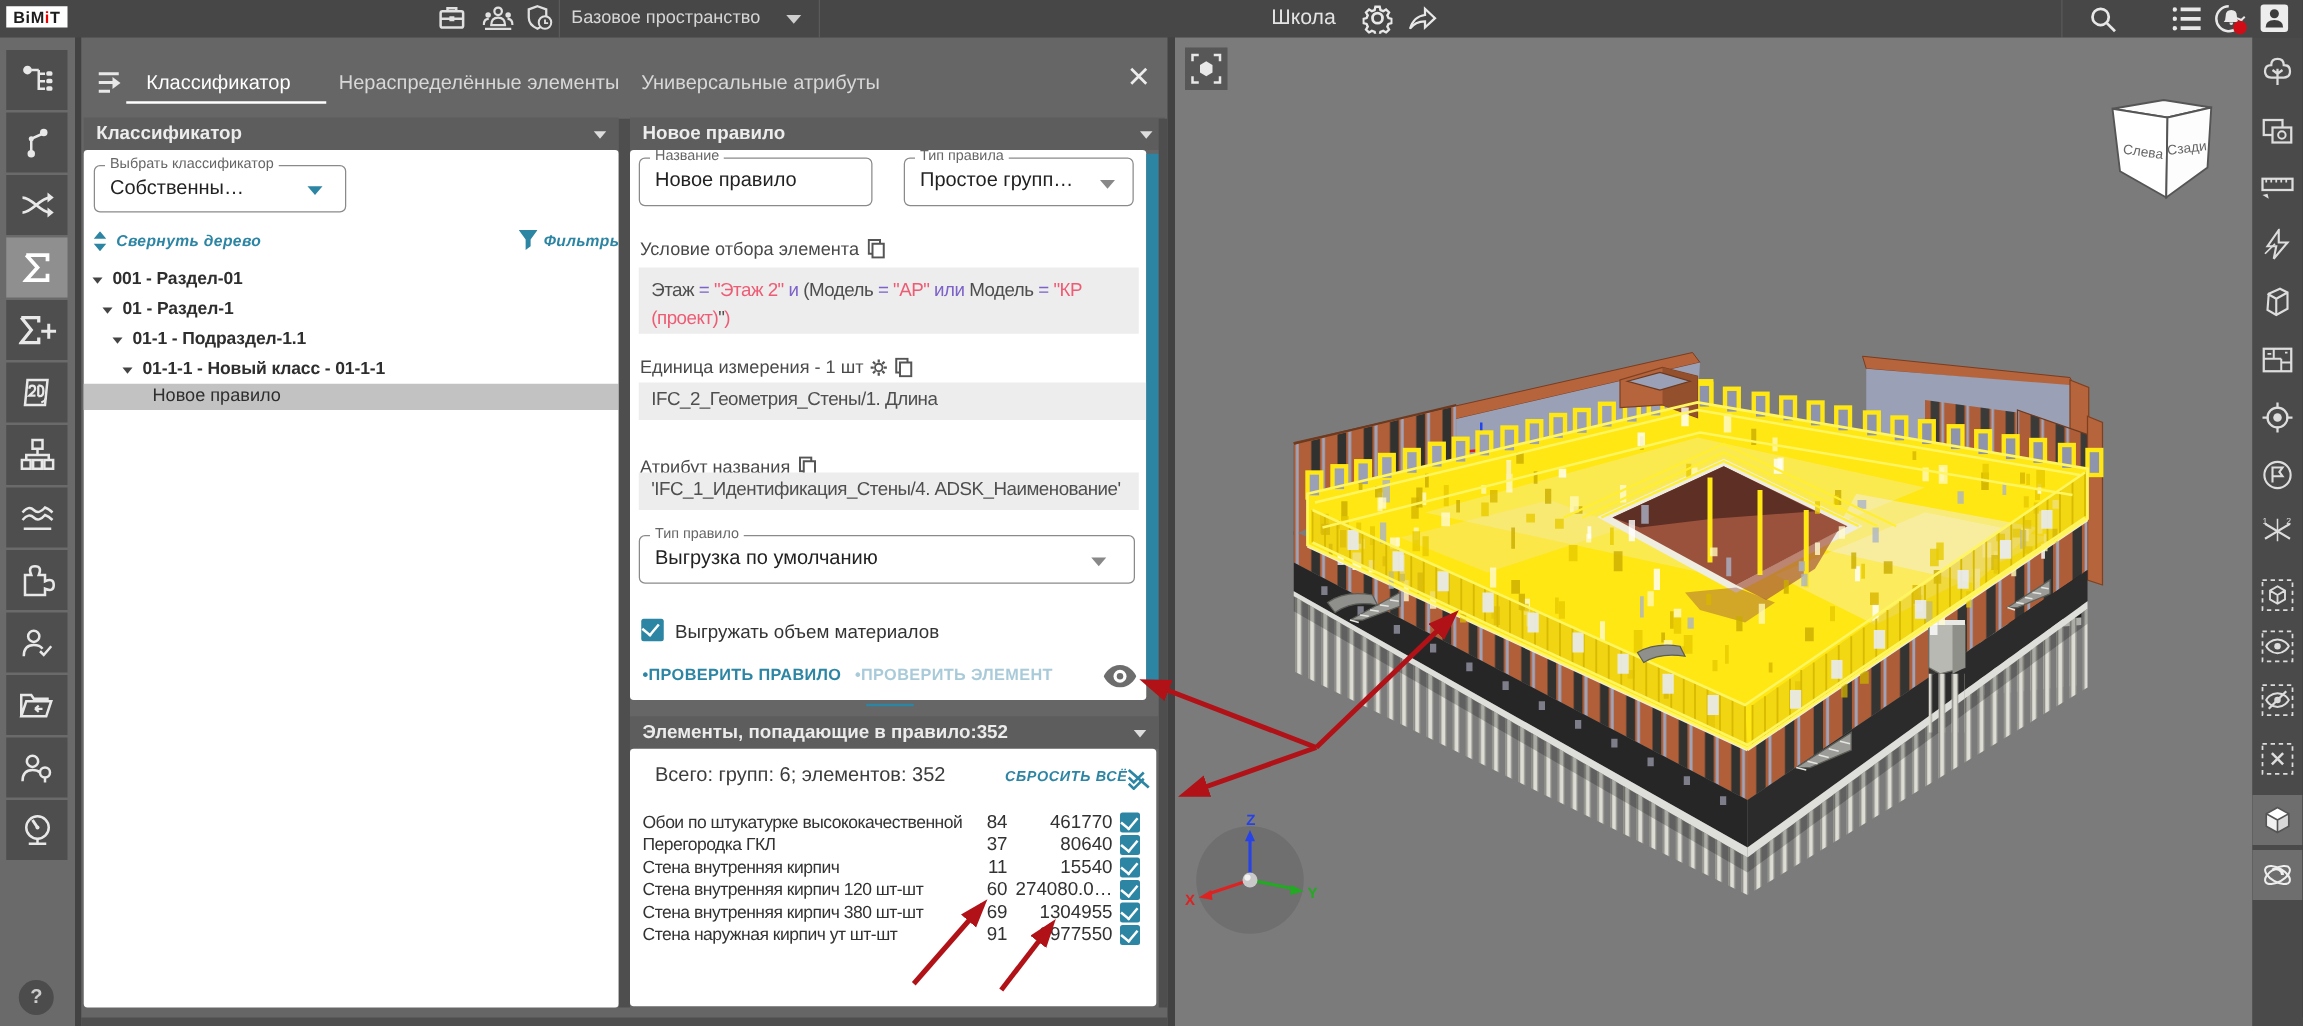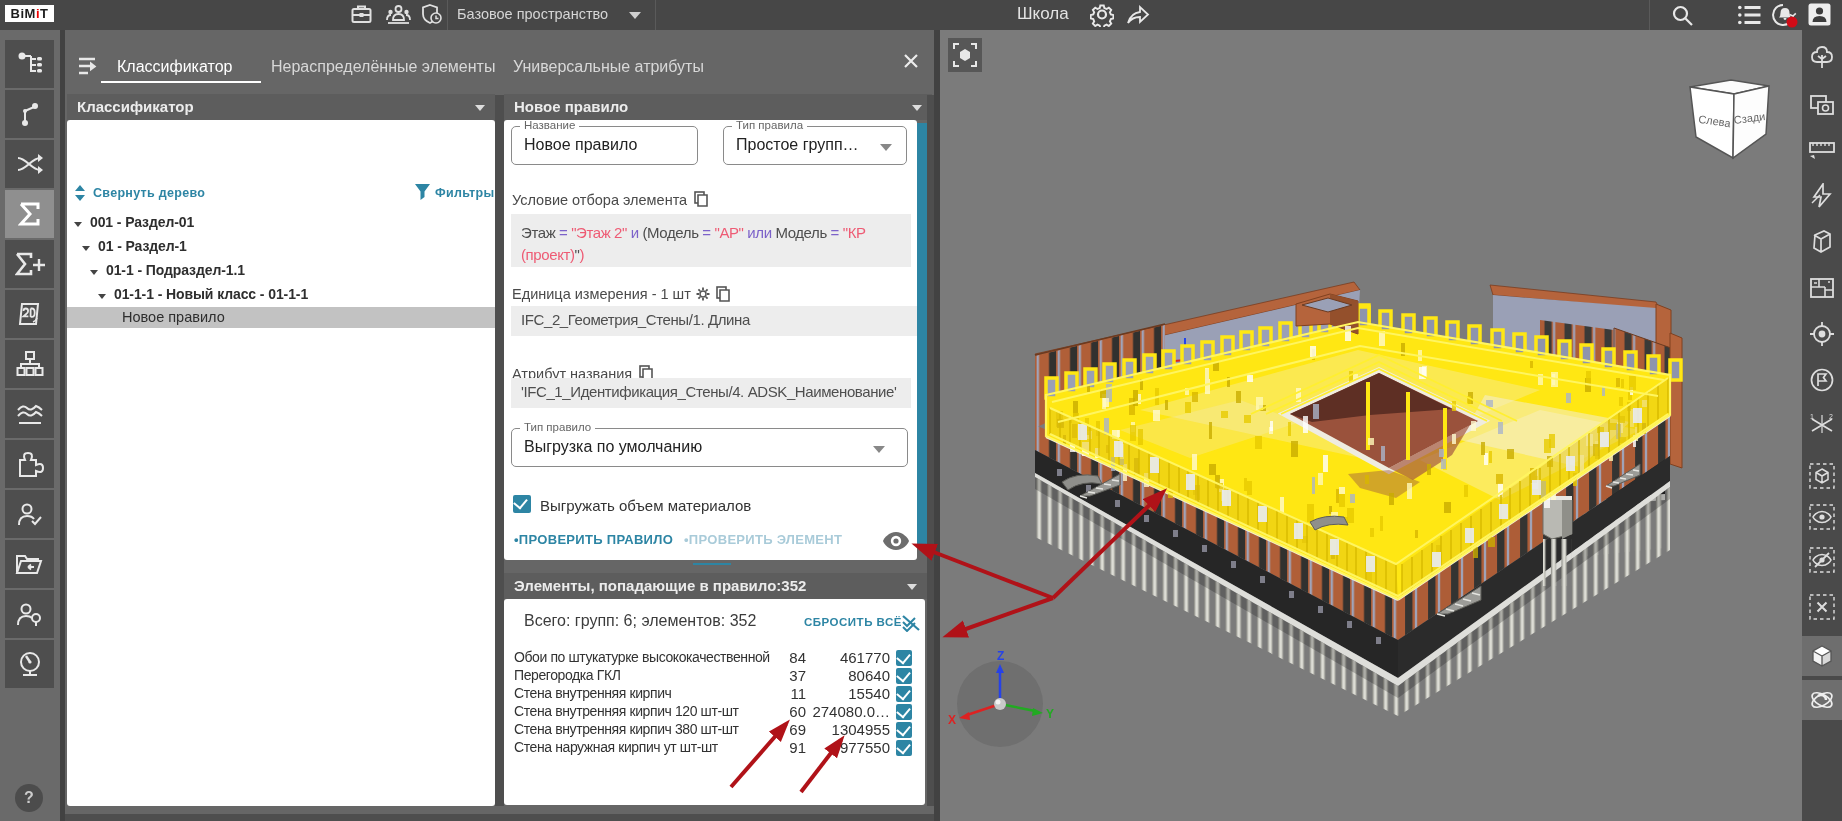--- a/index.html
+++ b/index.html
@@ -38,21 +38,21 @@
     border-left:5px solid transparent; border-right:5px solid transparent; border-top:6px solid #ddd; }
   .white { position:absolute; background:#fff; border-radius:3px; }
   
   .fieldset { position:absolute; border:1px solid #8a8a8a; border-radius:5px; }
   .fieldset .legend { position:absolute; top:-8px; left:8px; background:#fff; padding:0 4px;
     font-size:11.5px; color:#666; white-space:nowrap; }
   .fieldset .val { position:absolute; left:12px; top:9px; font-size:16px; color:#222; white-space:nowrap; }
   .selarr { position:absolute; width:0; height:0; border-left:6px solid transparent;
     border-right:6px solid transparent; border-top:7px solid #888; }
   .teal { color:#2d85a4; }
-  .link { font-size:12.5px; font-weight:bold; color:#2d85a4; letter-spacing:0.3px; }
+  .link { font-size:12.5px; font-weight:bold; color:#2d85a4; letter-spacing:0.3px;font-style:italic; }
   .treerow { position:absolute; font-size:14px; font-weight:bold; color:#2e2e2e; white-space:nowrap; letter-spacing:-0.1px; }
   .caret { position:absolute; width:0; height:0; border-left:4.5px solid transparent;
     border-right:4.5px solid transparent; border-top:5.5px solid #444; }
   
   .lbl { position:absolute; font-size:14.5px; color:#4a4a4a; white-space:nowrap; }
   .gbox { position:absolute; left:511px; width:396px; background:#ededed; font-size:15px; color:#4e4e4e; white-space:nowrap; letter-spacing:-0.4px; overflow:hidden; }
   .btn { position:absolute; font-size:13px; font-weight:bold; letter-spacing:0.3px; }
   
   .lrow { position:absolute; font-size:14px; color:#323232; white-space:nowrap; letter-spacing:-0.4px; }
   .num { position:absolute; font-size:15px; color:#323232; text-align:right; }
@@ -234,20 +234,25 @@
     <div class="tab" style="left:206px">Нераспределённые элементы</div>
     <div class="tab" style="left:448px">Универсальные атрибуты</div>
     <div id="tab-underline"></div>
     <svg id="closex" viewBox="0 0 20 20">
         <path d="M4 4 L16 16 M16 4 L4 16" stroke="#ececec" stroke-width="2.2"></path>
       </svg>
 
     <div class="colhead" style="left:2px;top:64px;width:428px">Классификатор<div class="arr"></div></div>
 
     <div class="white" style="left:2px;top:90px;width:428px;height:686px">
+      <div class="fieldset" style="left:8px;top:12px;width:202px;height:38px">
+        <div class="legend">Выбрать классификатор</div>
+        <div class="val">Собственны…</div>
+        <div class="selarr" style="right:18px;top:16px;border-top-color:#2d85a4"></div>
+      </div>
       <svg class="abs" style="left:7px;top:65px" width="12" height="16" viewBox="0 0 12 16">
         <path d="M6 0 L11 6 H1 Z M6 16 L1 10 H11 Z" fill="#2d85a4"></path>
       </svg>
       <div class="link abs" style="left:26px;top:66px">Свернуть дерево</div>
       <svg class="abs" style="left:348px;top:64px" width="15" height="16" viewBox="0 0 15 16">
         <path d="M0 0 H15 L9.5 7.5 V13 L5.5 16 V7.5 Z" fill="#2d85a4"></path>
       </svg>
       <div class="link abs" style="left:368px;top:66px">Фильтры</div>
 
       <div class="caret" style="left:7px;top:102px"></div>

